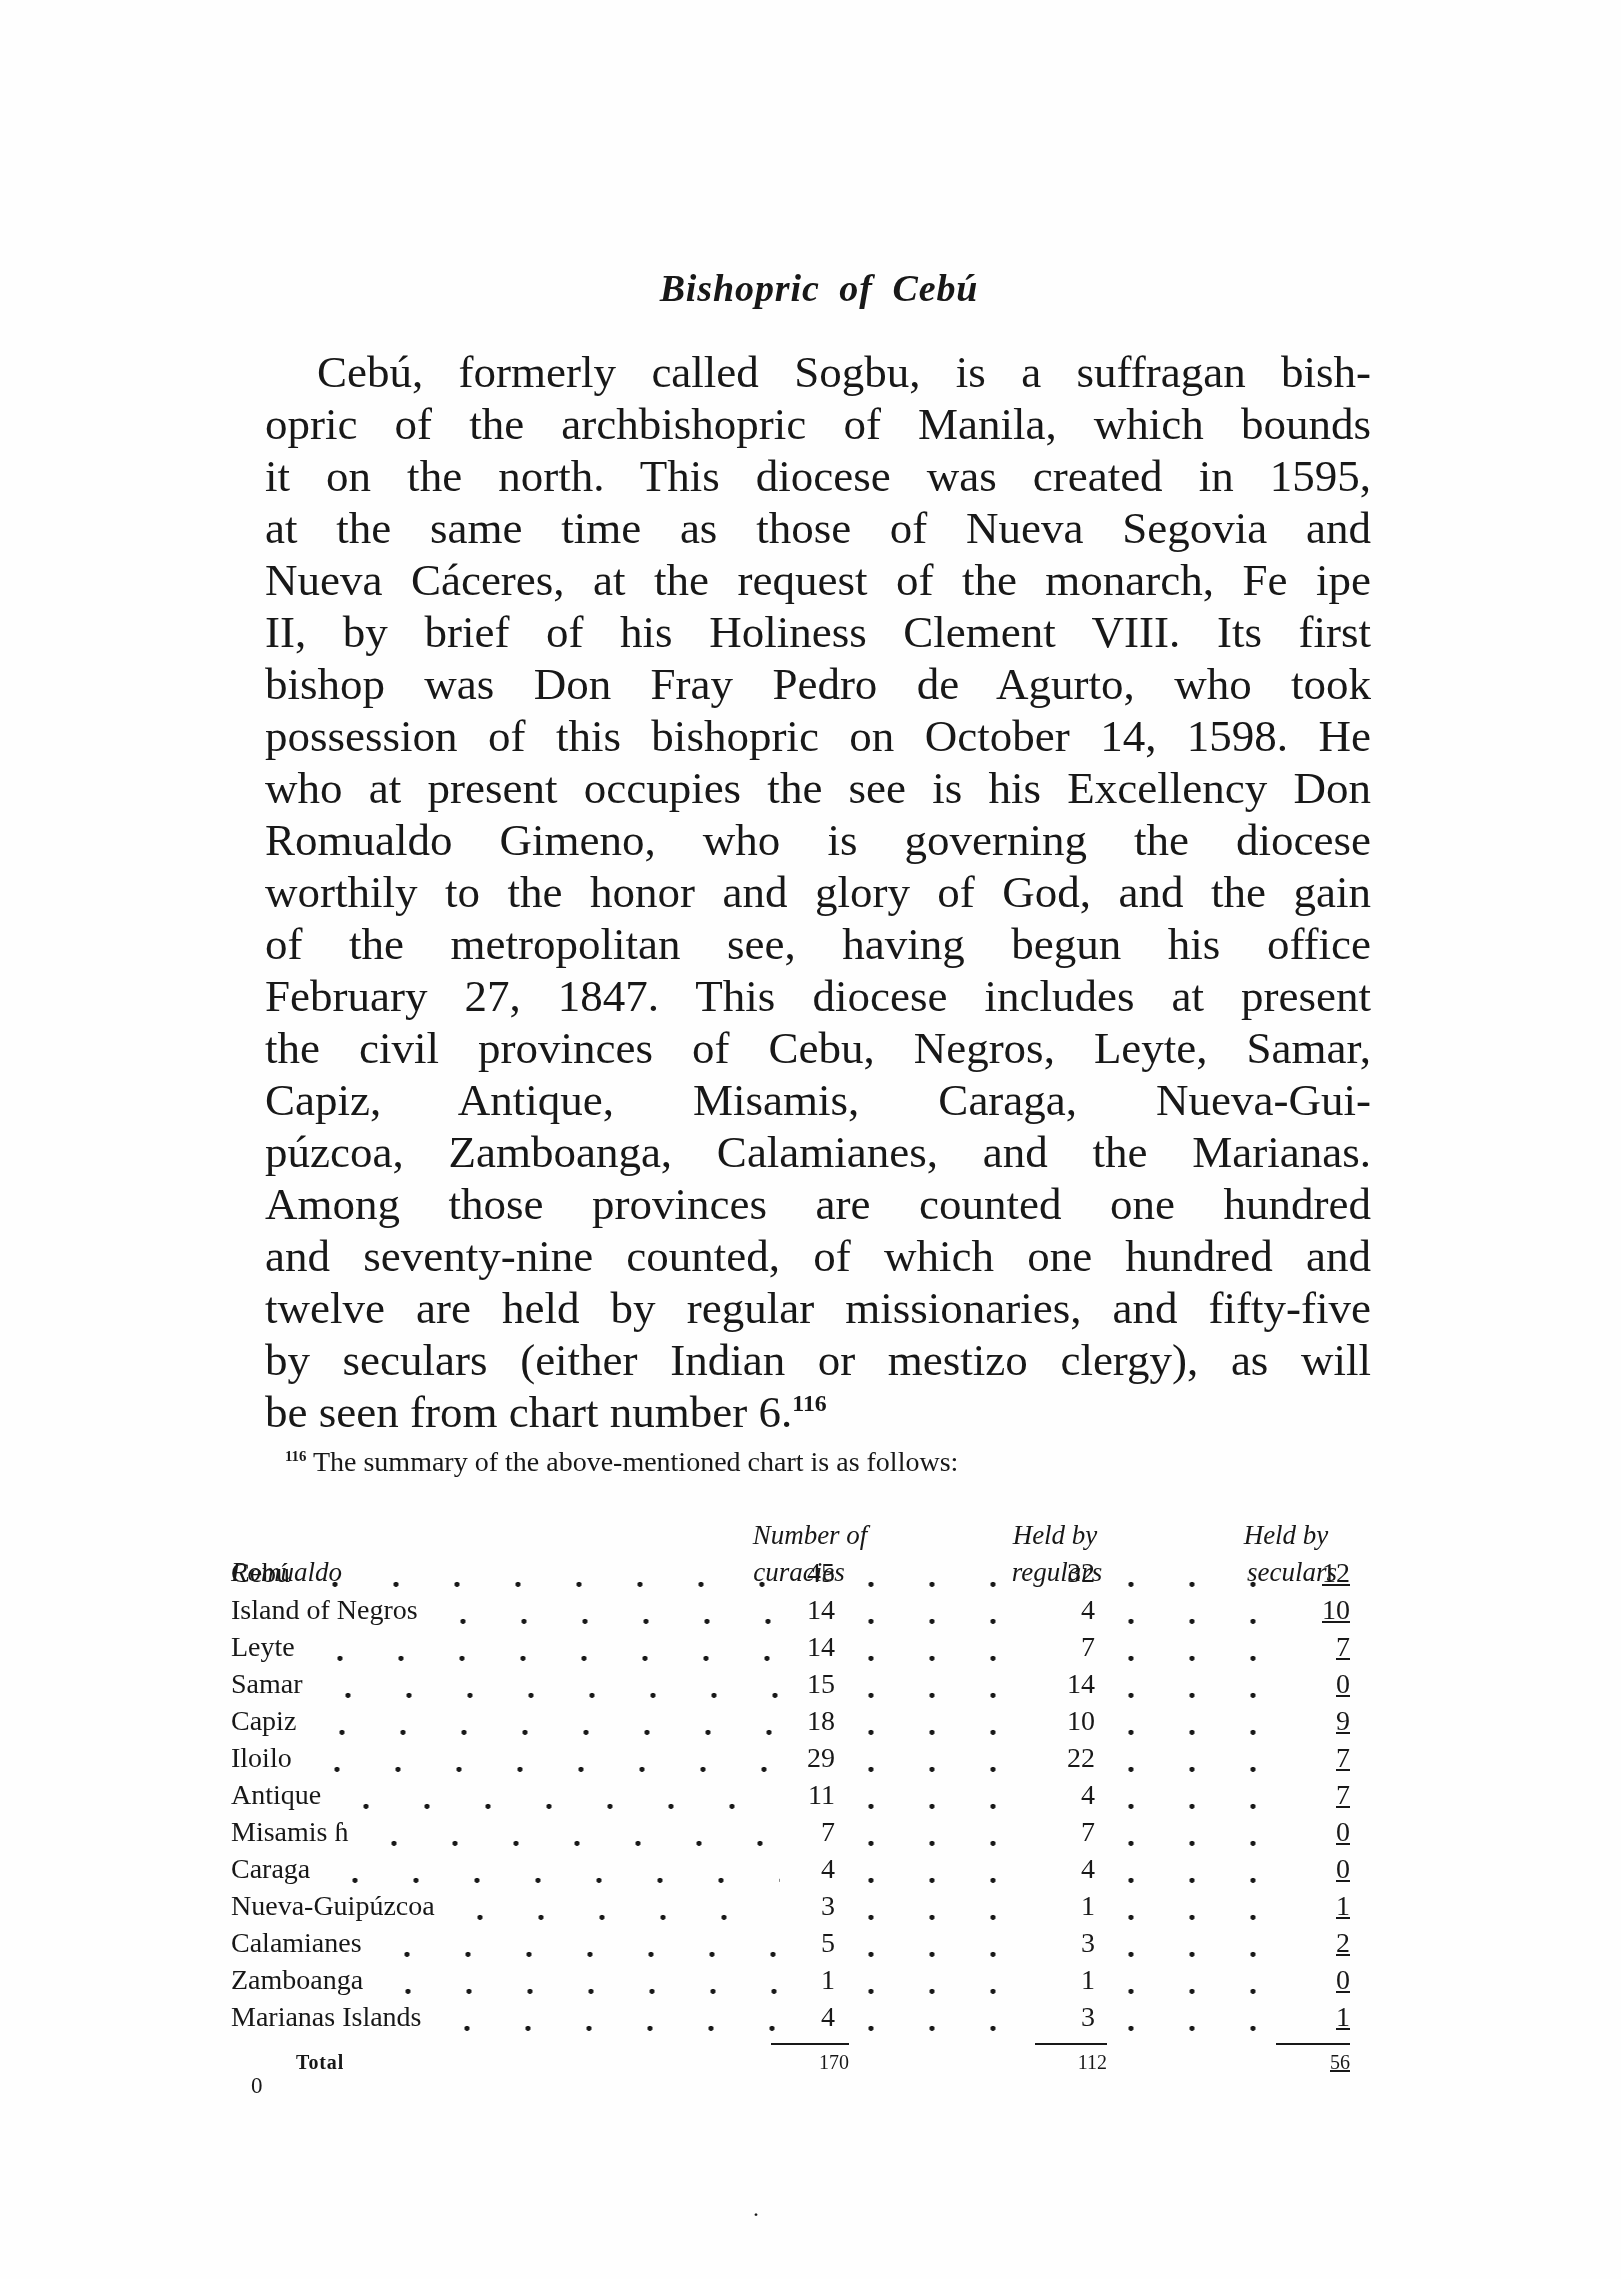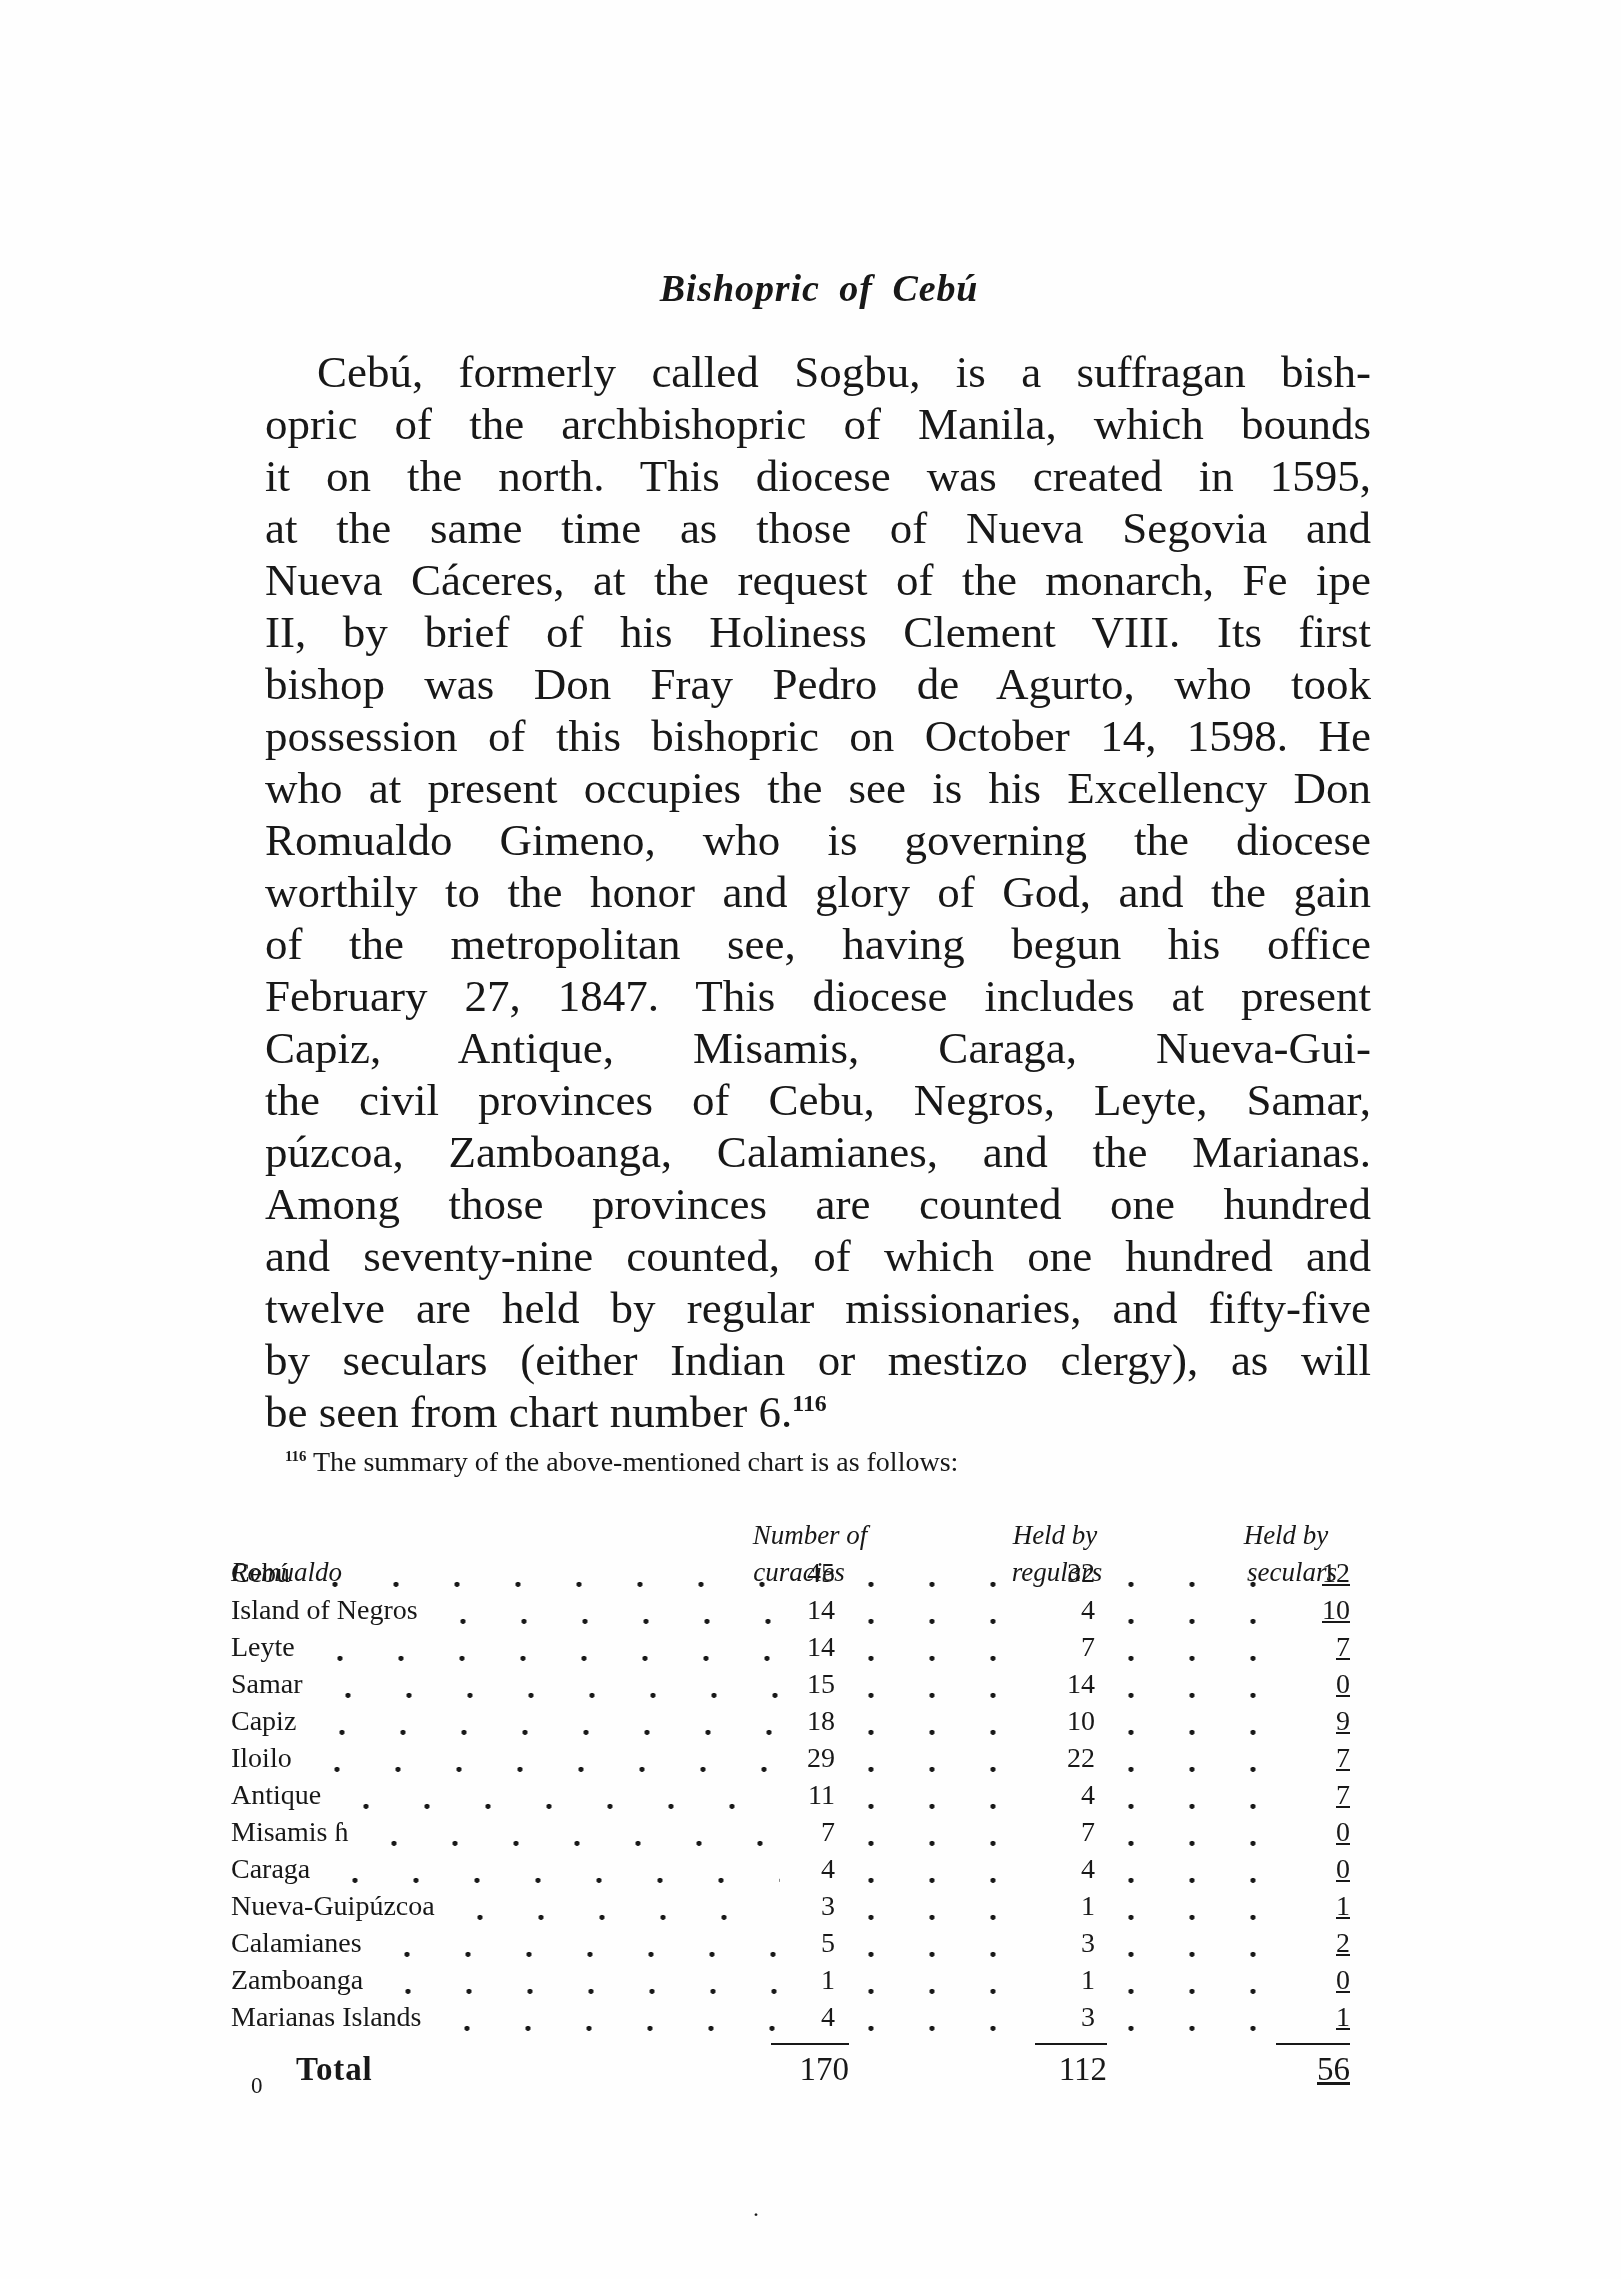--- a/index.html
+++ b/index.html
@@ -64,21 +64,21 @@
     align-self:stretch;
     background-image:radial-gradient(circle at center 74%, var(--ink) 2.2px, transparent 2.9px);
     background-size:61px 100%;background-repeat:repeat-x;background-position:5.5px 0;
   }
   .lead-fill{flex:1;}
   .g1{width:208px;}
   .g2{width:189px;}
   .c1{width:55px;text-align:right;white-space:nowrap;}
   .c2{width:52px;text-align:right;white-space:nowrap;}
   .c3{width:66px;text-align:right;white-space:nowrap;text-decoration:underline;}
-  .total-row{display:flex;align-items:baseline;height:48px;font-size:33px;margin-top:5.5px;}
+  .total-row{display:flex;align-items:baseline;height:48px;font-size:20px;margin-top:5.5px;}
   .total-label{font-weight:700;margin-left:65px;letter-spacing:0.9px;}
   .sp{background:none;}
   .tot{border-top:2.8px solid var(--ink);padding-top:5.5px;}
   .tot.c1{width:78px;}
   .tot.c2{width:72px;}
   .tot.c3{width:74px;}
   
   .margin-mark{position:absolute;left:251px;top:2073px;font-size:23px;}
   .stray-dot{position:absolute;left:753px;top:2195px;font-size:24px;}
 </style>
@@ -97,22 +97,22 @@
     <div class="bodyline">at the same time as those of Nueva Segovia and</div>
     <div class="bodyline">Nueva Cáceres, at the request of the monarch, Fe ipe</div>
     <div class="bodyline">II, by brief of his Holiness Clement VIII.  Its first</div>
     <div class="bodyline">bishop was Don Fray Pedro de Agurto, who took</div>
     <div class="bodyline">possession of this bishopric on October 14, 1598.  He</div>
     <div class="bodyline">who at present occupies the see is his Excellency Don</div>
     <div class="bodyline">Romualdo Gimeno, who is governing the diocese</div>
     <div class="bodyline">worthily to the honor and glory of God, and the gain</div>
     <div class="bodyline">of the metropolitan see, having begun his office</div>
     <div class="bodyline">February 27, 1847.  This diocese includes at present</div>
+    <div class="bodyline">the civil provinces of Cebu, Negros, Leyte, Samar,</div>
     <div class="bodyline">Capiz, Antique, Misamis, Caraga, Nueva-Gui-</div>
-    <div class="bodyline">the civil provinces of Cebu, Negros, Leyte, Samar,</div>
     <div class="bodyline">púzcoa, Zamboanga, Calamianes, and the Marianas.</div>
     <div class="bodyline">Among those provinces are counted one hundred</div>
     <div class="bodyline">and seventy-nine counted, of which one hundred and</div>
     <div class="bodyline">twelve are held by regular missionaries, and fifty-five</div>
     <div class="bodyline">by seculars (either Indian or mestizo clergy), as will</div>
     <div class="bodyline last">
       <span>be seen from chart number 6.</span><sup>116</sup>
     </div>
   </div>
 

